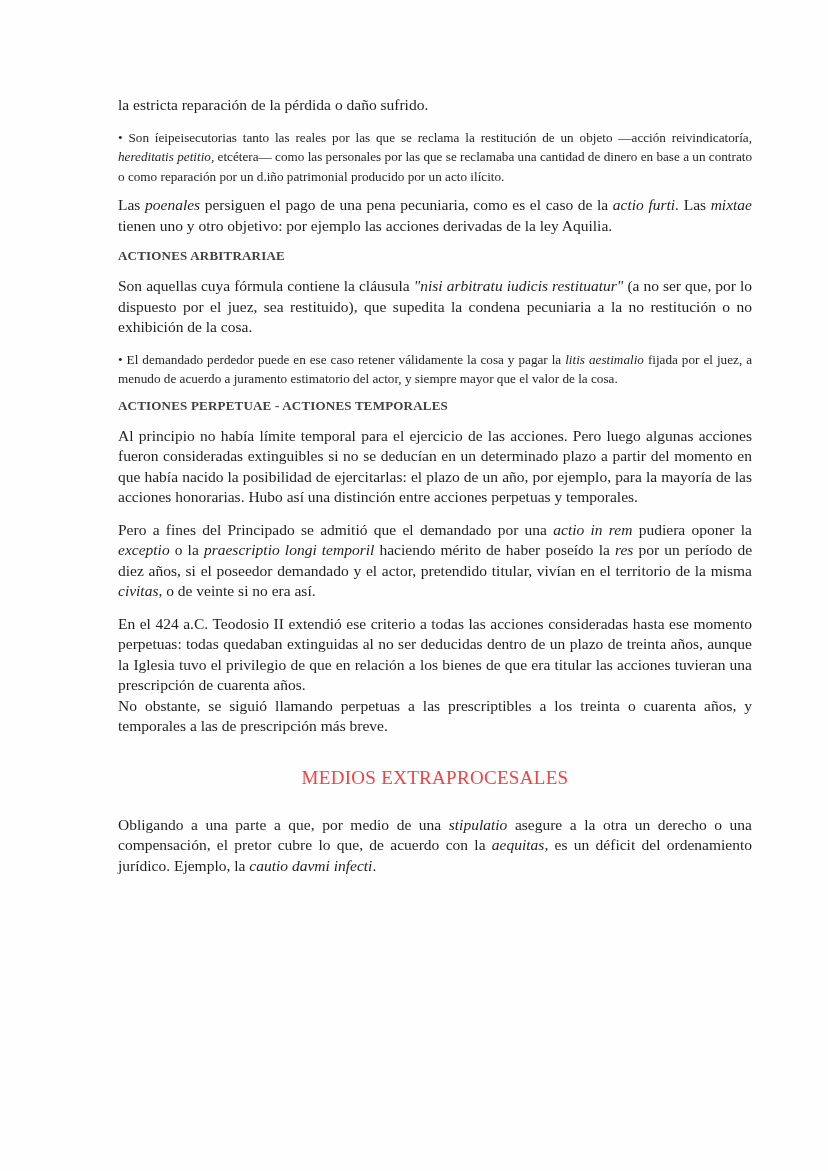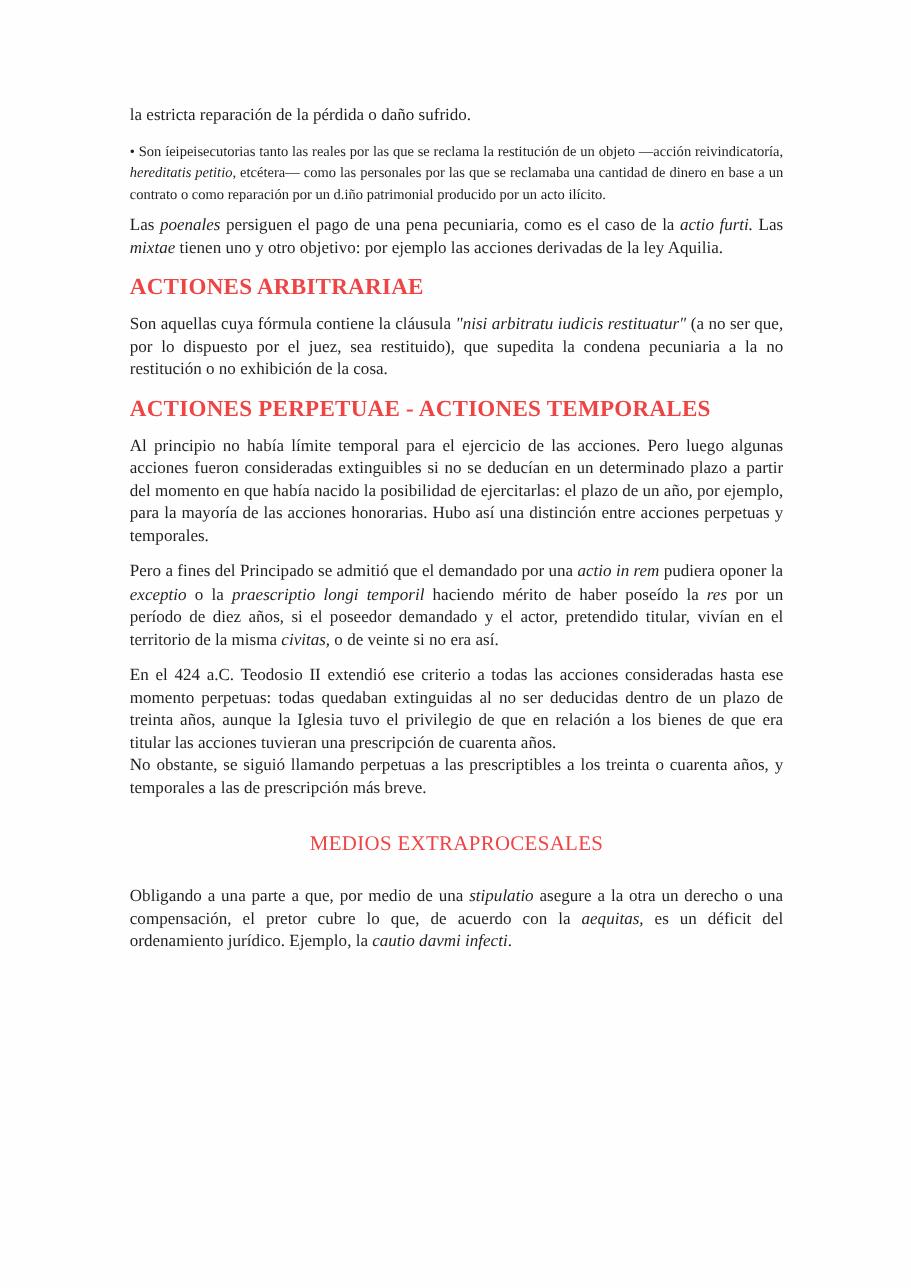--- a/index.html
+++ b/index.html
@@ -8,41 +8,41 @@
     width: 828px;
     height: 1171px;
     font-family: "Liberation Serif", serif;
     color: #1f1f1f;
     position: relative;
   }
   .page {
     width: 828px;
     height: 1171px;
     background: #fefefe;
-    padding: 95px 116px 0 118px;
+    padding: 95px 76px 0 118px;
     overflow: hidden;
   }
   .block { display: block; }
   .paragraph {
     font-size: 15.5px;
     line-height: 20.5px;
     text-align: justify;
     margin-bottom: 12px;
   }
   .paragraph.tight { margin-bottom: 0; }
   .note {
     font-size: 13.2px;
     line-height: 19.5px;
     text-align: justify;
     margin-bottom: 9px;
   }
   .heading {
-    font-size: 21px;
+    font-size: 13px;
     font-weight: bold;
-    color: #ef4444;
+    color: #404040;
     margin: 4px 0 12px 0;
     letter-spacing: 0.2px;
   }
   .heading-centered {
     font-size: 19px;
     font-weight: normal;
     color: #ef4444;
     text-align: center;
     margin: 30px 0 26px 0;
     letter-spacing: 0.3px;
@@ -52,20 +52,21 @@
 </head>
 <body>
 
 <div class="page">
   <div class="content" id="doc-content">
       <div class="block paragraph"><span>la estricta reparación de la pérdida o daño sufrido.</span></div>
       <div class="block note"><span>• Son íeipeisecutorias tanto las reales por las que se reclama la restitución de un objeto —acción reivindicatoría, </span><em>hereditatis petitio,</em><span> etcétera— como las personales por las que se reclamaba una cantidad de dinero en base a un contrato o como reparación por un d.iño patrimonial producido por un acto ilícito.</span></div>
       <div class="block paragraph"><span>Las </span><em>poenales</em><span> persiguen el pago de una pena pecuniaria, como es el caso de la </span><em>actio furti.</em><span> Las </span><em>mixtae</em><span> tienen uno y otro objetivo: por ejemplo las acciones derivadas de la ley Aquilia.</span></div>
       <div class="block heading"><span>ACTIONES ARBITRARIAE</span></div>
       <div class="block paragraph"><span>Son aquellas cuya fórmula contiene la cláusula </span><em>"nisi arbitratu iudicis restituatur"</em><span> (a no ser que, por lo dispuesto por el juez, sea restituido), que supedita la condena pecuniaria a la no restitución o no exhibición de la cosa.</span></div>
+      <div class="block note"><span>• El demandado perdedor puede en ese caso retener válidamente la cosa y pagar la </span><em>litis aestimalio</em><span> fijada por el juez, a menudo de acuerdo a juramento estimatorio del actor, y siempre mayor que el valor de la cosa.</span></div>
       <div class="block heading"><span>ACTIONES PERPETUAE - ACTIONES TEMPORALES</span></div>
       <div class="block paragraph"><span>Al principio no había límite temporal para el ejercicio de las acciones. Pero luego algunas acciones fueron consideradas extinguibles si no se deducían en un determinado plazo a partir del momento en que había nacido la posibilidad de ejercitarlas: el plazo de un año, por ejemplo, para la mayoría de las acciones honorarias. Hubo así una distinción entre acciones perpetuas y temporales.</span></div>
       <div class="block paragraph"><span>Pero a fines del Principado se admitió que el demandado por una </span><em>actio in rem</em><span> pudiera oponer la </span><em>exceptio</em><span> o la </span><em>praescriptio longi temporil</em><span> haciendo mérito de haber poseído la </span><em>res</em><span> por un período de diez años, si el poseedor demandado y el actor, pretendido titular, vivían en el territorio de la misma </span><em>civitas,</em><span> o de veinte si no era así.</span></div>
       <div class="block paragraph tight"><span>En el 424 a.C. Teodosio II extendió ese criterio a todas las acciones consideradas hasta ese momento perpetuas: todas quedaban extinguidas al no ser deducidas dentro de un plazo de treinta años, aunque la Iglesia tuvo el privilegio de que en relación a los bienes de que era titular las acciones tuvieran una prescripción de cuarenta años.</span></div>
       <div class="block paragraph"><span>No obstante, se siguió llamando perpetuas a las prescriptibles a los treinta o cuarenta años, y temporales a las de prescripción más breve.</span></div>
       <div class="block heading-centered"><span>MEDIOS EXTRAPROCESALES</span></div>
       <div class="block paragraph"><span>Obligando a una parte a que, por medio de una </span><em>stipulatio</em><span> asegure a la otra un derecho o una compensación, el pretor cubre lo que, de acuerdo con la </span><em>aequitas,</em><span> es un déficit del ordenamiento jurídico. Ejemplo, la </span><em>cautio davmi infecti</em><span>.</span></div>
     </div>
 </div>
 

